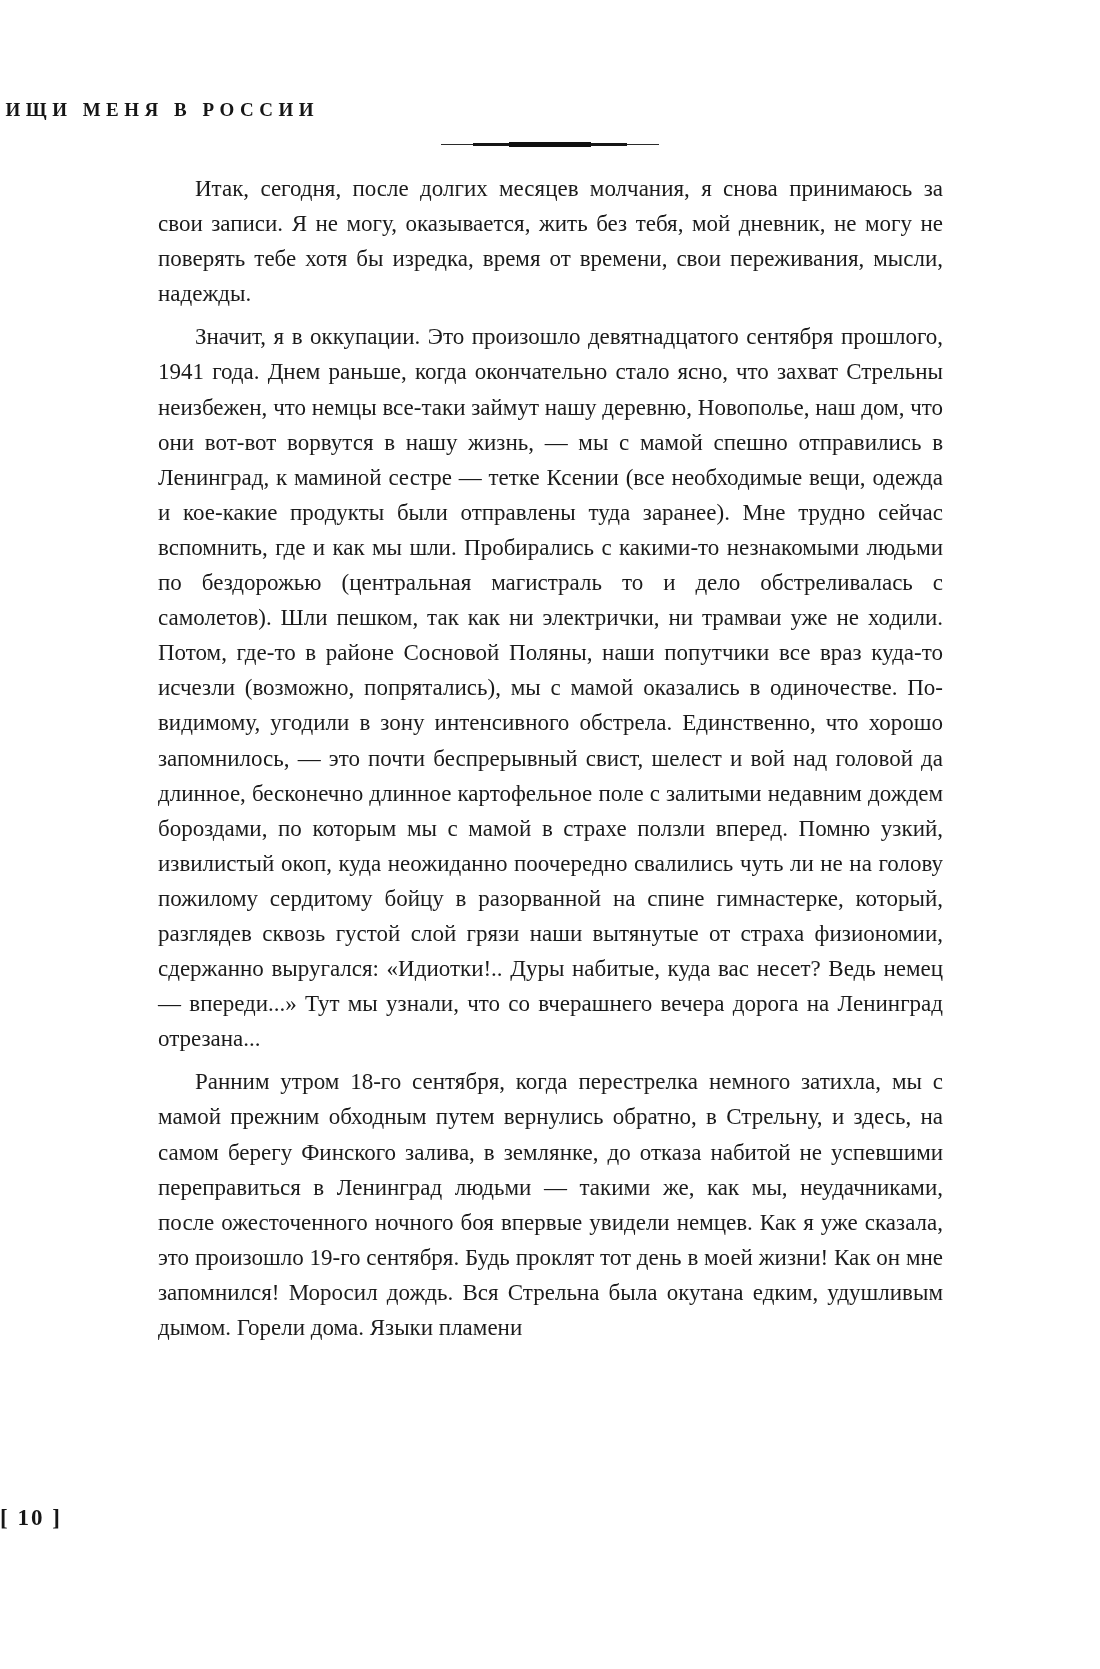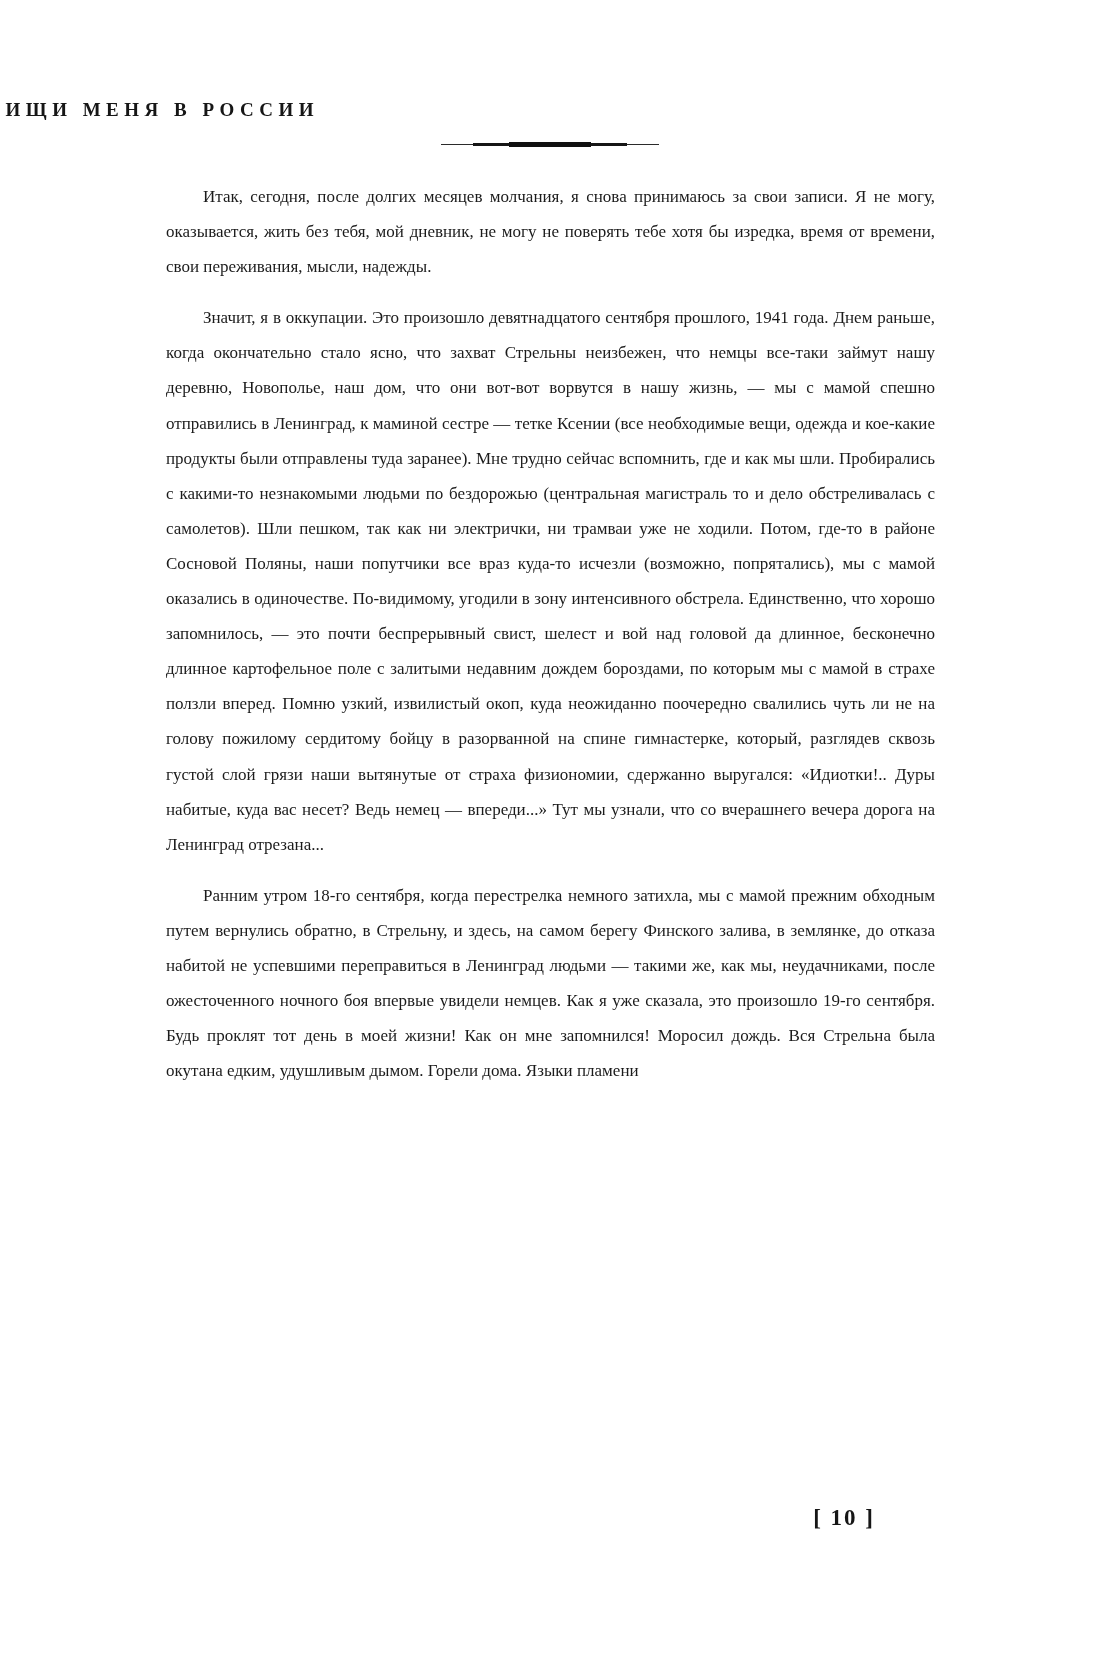--- a/index.html
+++ b/index.html
@@ -53,45 +53,45 @@
   .head-rule svg { display: block; }
 
   
   .textblock {
     position: absolute;
     left: 150px;
     top: 163px;
     width: 801px;
   }
   .para {
-    margin: 16px;
+    margin: 8px;
     text-align: justify;
     text-align-last: left;
-    font-size: 17px;
+    font-size: 23px;
     line-height: 35.1px;
     color: #1b1b1b;
     hyphens: manual;
     -webkit-hyphens: manual;
     word-spacing: 0px;
   }
   .para + .para {
     margin-top: 0;
   }
   .para .indent-first {
     display: inline-block;
     width: 37px;
   }
 
   
   .folio {
     position: absolute;
     left: 0;
     top: 1505px;
     width: 875px;
-    text-align: right;
+    text-align: left;
   }
   .folio-text {
     font-family: "Liberation Serif", "DejaVu Serif", serif;
     font-weight: 700;
     font-size: 23px;
     letter-spacing: 2px;
     color: #161616;
   }
 </style>
 </head>

